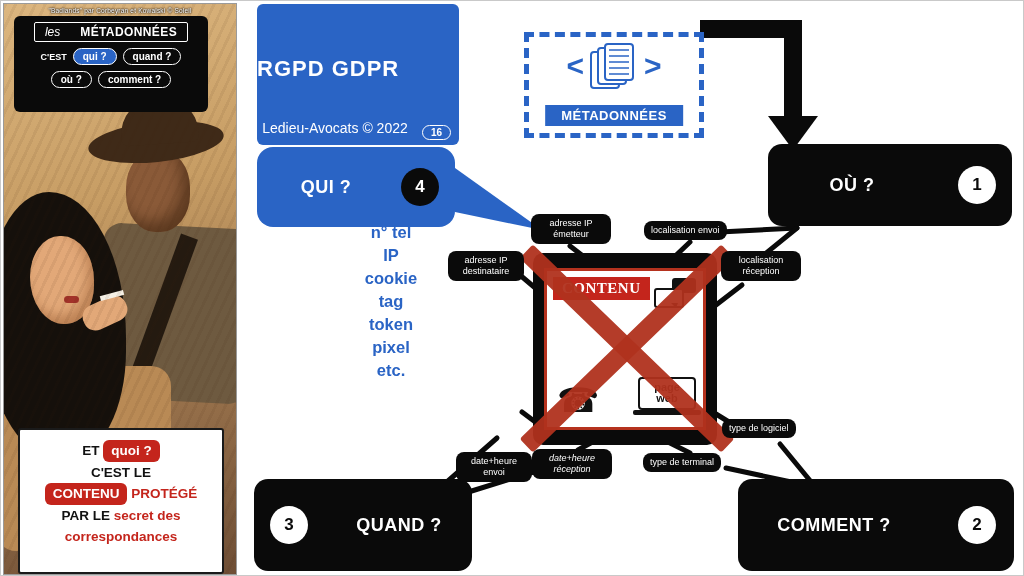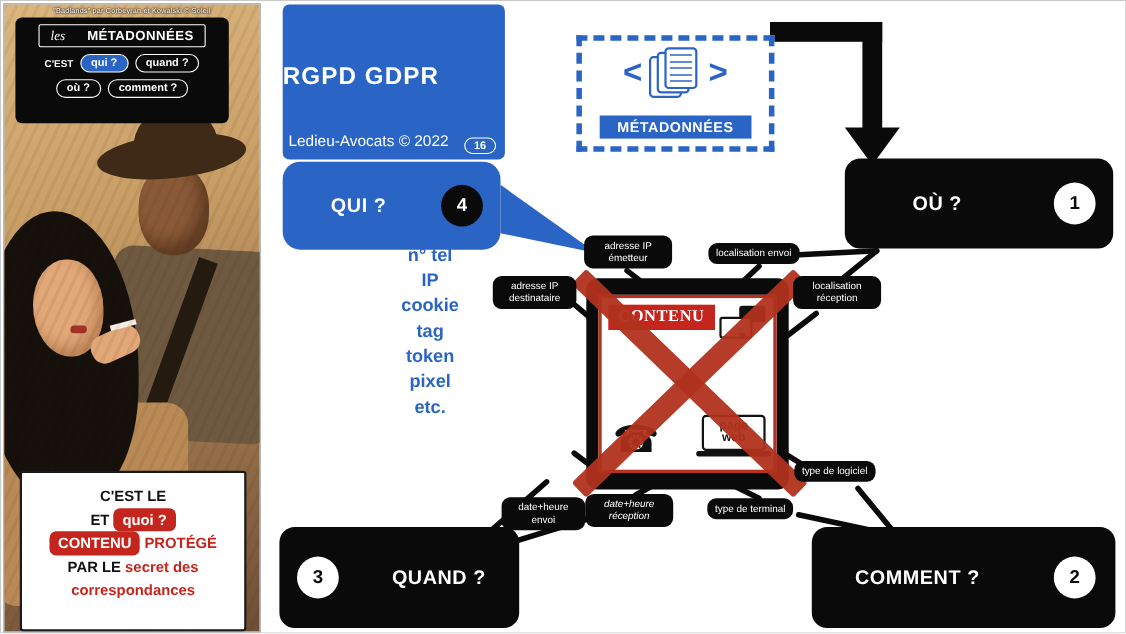--- a/index.html
+++ b/index.html
@@ -26,21 +26,21 @@
               box-shadow: inset -6px -8px 12px rgba(120,60,20,.35); }
   .woman-lips { left:60px; top:292px; width:15px; height:7px; background:#a23329; border-radius:4px; }
   .woman-hand { left:78px; top:296px; width:46px; height:26px; background:#e2a878; border-radius:12px; transform:rotate(-25deg); }
   .cig        { left:96px; top:289px; width:24px; height:5px; background:#f5f0e5; transform:rotate(-15deg); }
   .woman-body { left:-8px; top:362px; width:175px; height:185px; background:#b98a55; border-radius:20px; }
 
   .cbox-top { position:absolute; left:10px; top:12px; width:194px; height:96px; background:#0a0a0a;
               border-radius:6px; z-index:6; padding:6px 5px; box-sizing:border-box; }
   .cbox-title { margin:0 auto; width:max-content; border:1.5px solid #fff; padding:2px 10px; color:#fff;
               font-size:12px; text-align:center; border-radius:2px; }
-  .cbox-title .les { font-style:italic; font-family:Liberation Serif, serif; margin-right:20px; }
+  .cbox-title .les { font-style:italic; font-family:Liberation Sans, sans-serif; margin-right:20px; }
   .cbox-title .ttl { font-weight:bold; letter-spacing:.4px; }
   .cbox-row { display:flex; align-items:center; justify-content:center; gap:6px; margin-top:6px; }
   .cest { color:#fff; font-size:9px; font-weight:bold; }
   .qbtn { border:1.5px solid #fff; border-radius:10px; padding:2px 9px; color:#fff; font-size:10px;
           font-weight:bold; background:transparent; white-space:nowrap; }
   .qbtn.blue { background:var(--blue,#2a64c5); }
 
   .cbox-bottom { position:absolute; left:14px; top:424px; width:206px; height:146px; background:#fff;
               border:2px solid #1a1a1a; border-radius:3px; z-index:6; box-sizing:border-box;
               padding:10px 4px; text-align:center; font-weight:bold; font-size:13.5px; line-height:1.6; color:#111; }
@@ -185,25 +185,25 @@
         <span class="qbtn blue">qui ?</span>
         <span class="qbtn">quand ?</span>
       </div>
       <div class="cbox-row">
         <span class="qbtn">où ?</span>
         <span class="qbtn">comment ?</span>
       </div>
     </div>
 
     <div class="cbox-bottom">
-      <div>C'EST LE</div>
       <div>
         <span>ET</span>
         <span class="rbadge">quoi ?</span>
       </div>
+      <div>C'EST LE</div>
       <div>
         <span class="rbadge">CONTENU</span>
         <span class="redtxt">PROTÉGÉ</span>
       </div>
       <div>
         <span>PAR LE</span>
         <span class="redtxt">secret des</span>
       </div>
       <div class="redtxt">correspondances</div>
     </div>

